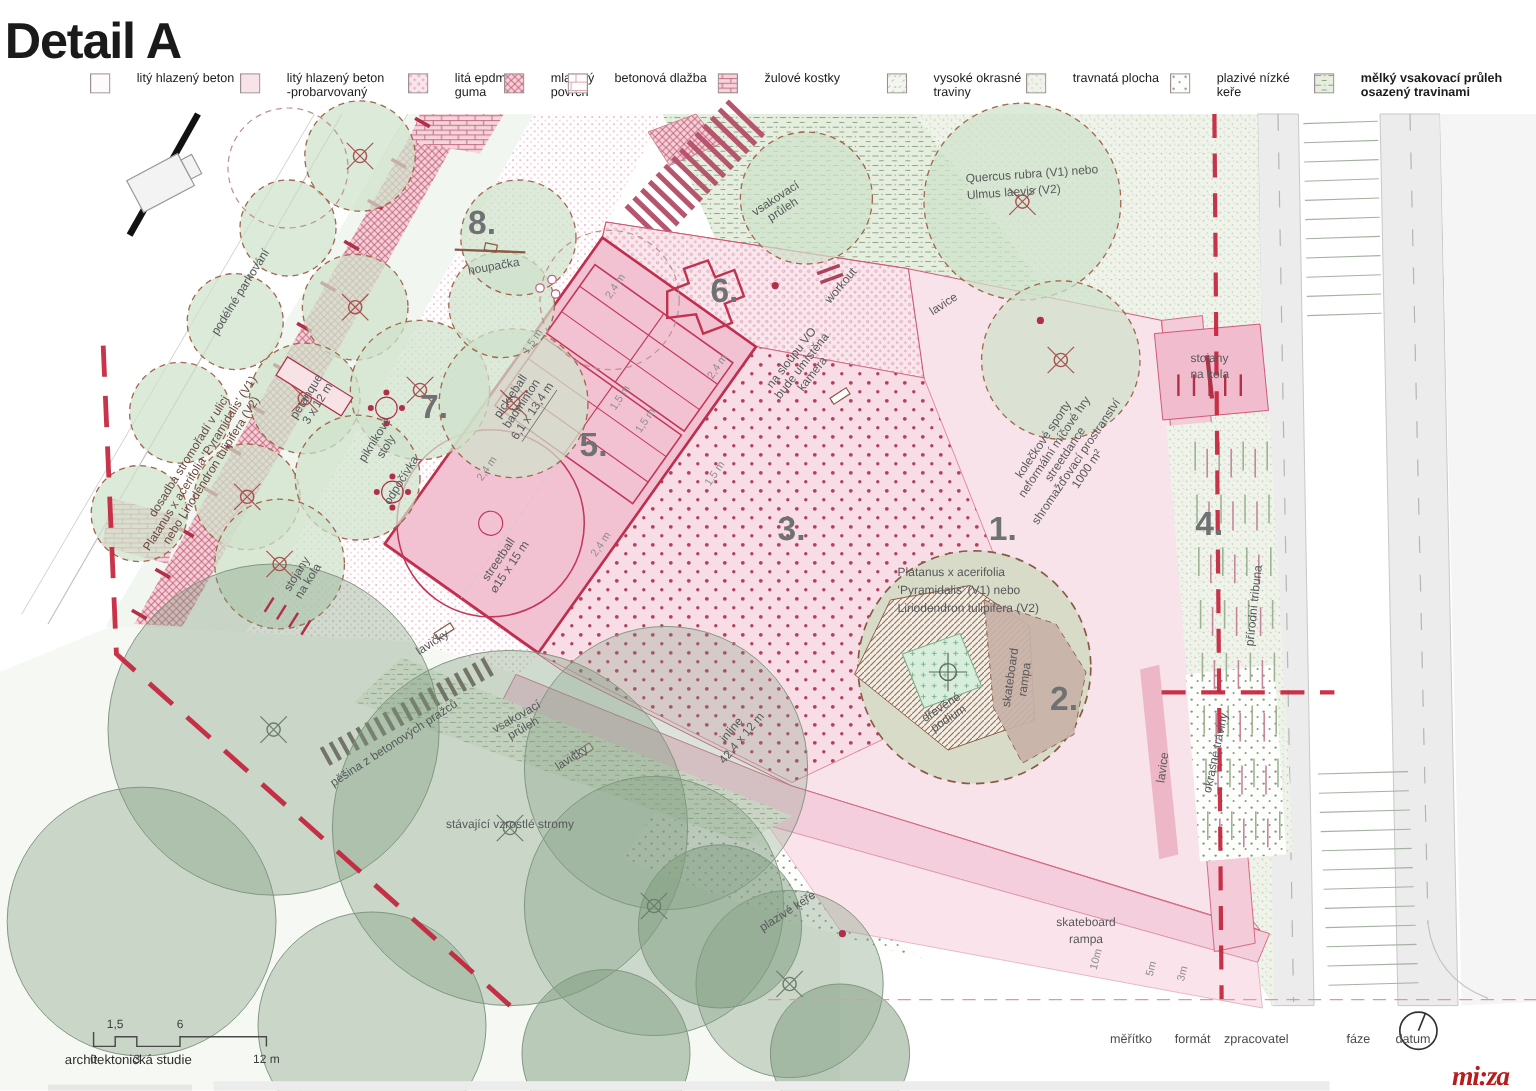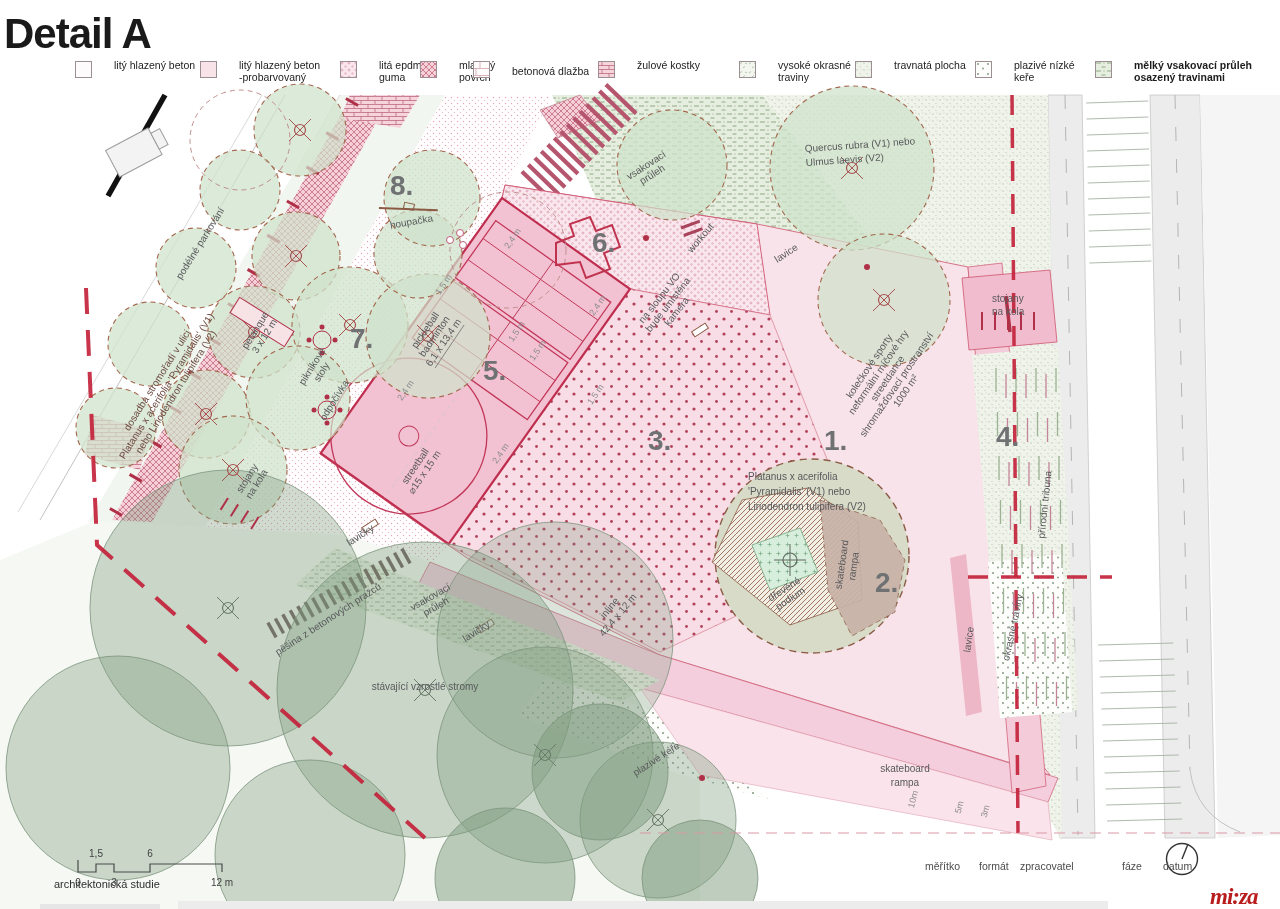--- a/index.html
+++ b/index.html
@@ -107,21 +107,21 @@
         <rect x="0.5" y="0.5" width="16" height="16" fill="url(#pEp)" stroke="#9c8f93" stroke-width="1"></rect>
       </svg>
       <div class="lg-txt">litá epdm<br>guma</div>
     </div>
     <div class="lg-item" style="left: 420px;">
       <svg width="17" height="17">
         <rect x="0.5" y="0.5" width="16" height="16" fill="url(#pCx)" stroke="#9c8f93" stroke-width="1"></rect>
       </svg>
       <div class="lg-txt">mlatový<br>povrch</div>
     </div>
-    <div class="lg-item" style="left: 473px; align-items: flex-end;">
+    <div class="lg-item" style="left: 473px;">
       <svg width="17" height="17">
         <rect x="0.5" y="0.5" width="16" height="16" fill="url(#pTl)" stroke="#9c8f93" stroke-width="1"></rect>
       </svg>
       <div class="lg-txt">betonová dlažba</div>
     </div>
     <div class="lg-item" style="left: 598px;">
       <svg width="17" height="17">
         <rect x="0.5" y="0.5" width="16" height="16" fill="url(#pBr)" stroke="#9c8f93" stroke-width="1"></rect>
       </svg>
       <div class="lg-txt">žulové kostky</div>

